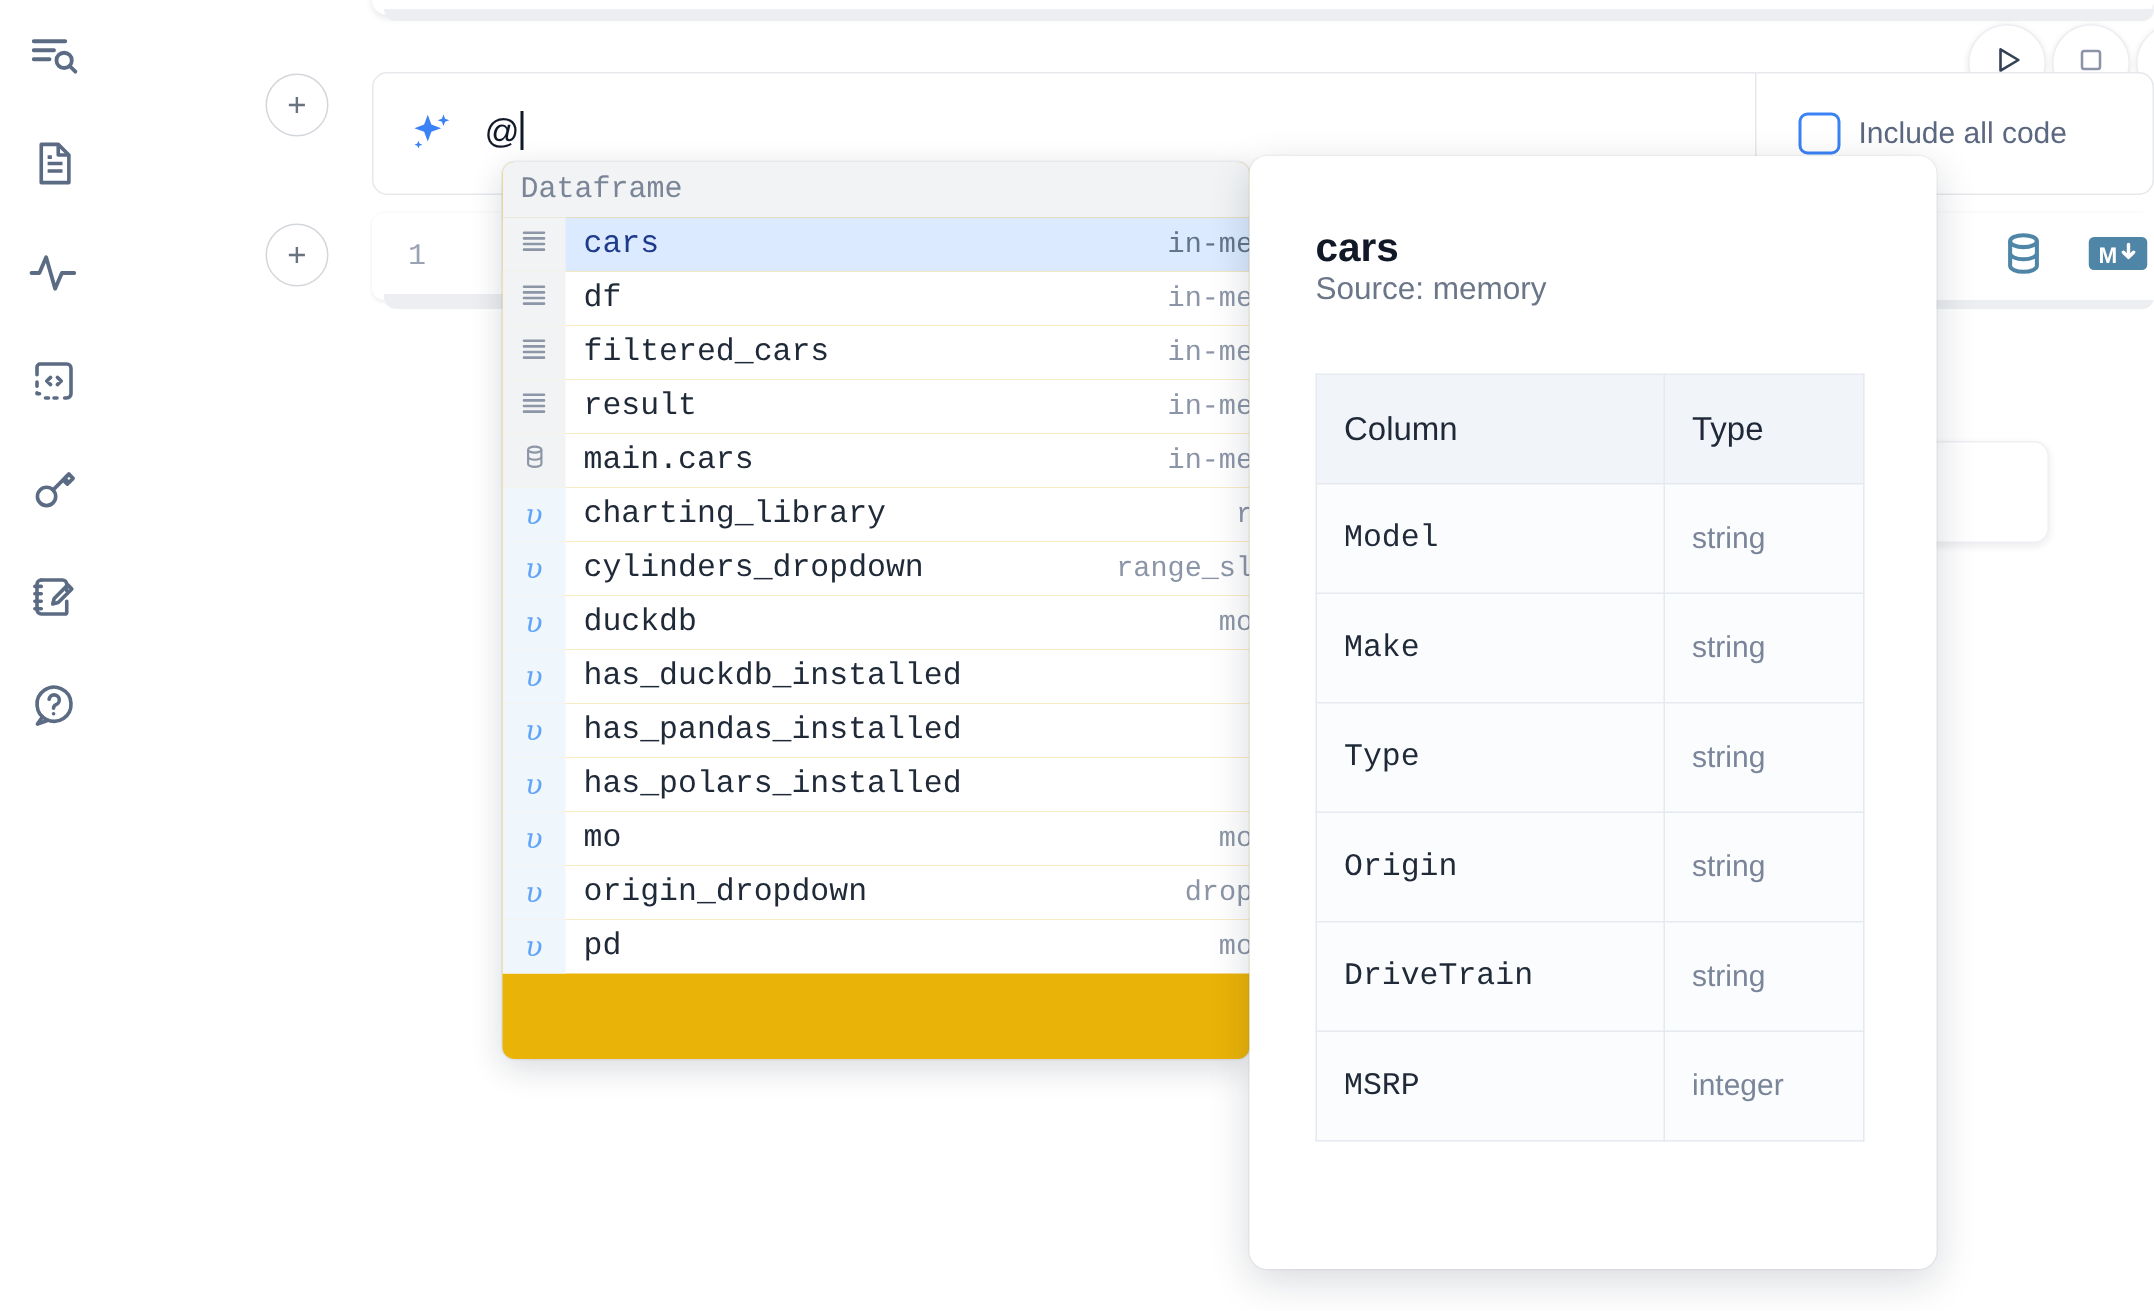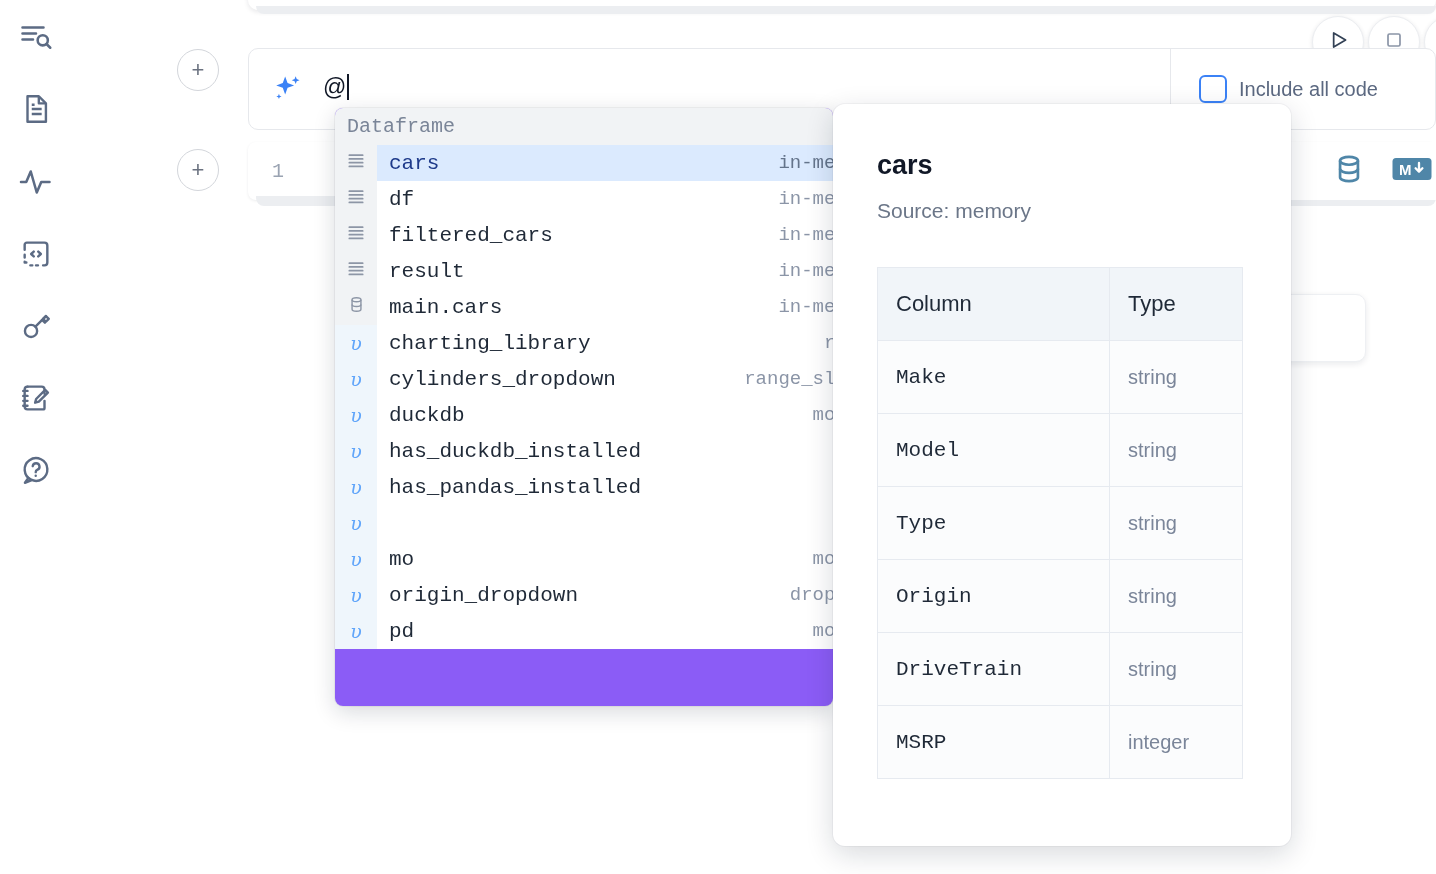--- a/index.html
+++ b/index.html
@@ -110,21 +110,21 @@
     background:#ffffff; border:1px solid #eef0f3; border-radius: 10px;
     box-shadow: 0 2px 6px rgba(15,23,42,.09);
     display:flex; align-items:center; justify-content:flex-end;
     padding-right: 74px;
     font-size: 21px; font-weight: 700; color:#374151; letter-spacing:.2px;
   }
 
   
   .ac {
     position:absolute; left: 335px; top: 108px; width: 498px; height: 598px;
-    background:#8b5cf6; border-radius: 8px; overflow: hidden;
+    background:#eab308; border-radius: 8px; overflow: hidden;
     box-shadow: 0 6px 22px rgba(15,23,42,.16), 0 0 0 1px rgba(15,23,42,.05);
     font-family: "Liberation Mono", monospace;
   }
   .ac-inner { width: 560px; }
   .ac-head {
     height: 37px; background:#f1f3f5; color:#7a8598;
     font-size: 20px; display:flex; align-items:center; padding-left: 12px;
   }
   .ac-row {
     height: 36px; display:flex; align-items:center; background:#ffffff;
@@ -148,21 +148,21 @@
   .ac-row.sel .ty { color:#64748b; }
 
   
   .detail {
     position:absolute; left: 833px; top: 104px; width: 458px; height: 742px;
     background:#ffffff; border-radius: 12px; overflow:hidden;
     box-shadow: 0 8px 28px rgba(15,23,42,.16), 0 0 0 1px rgba(15,23,42,.04);
   }
   .detail-pad { padding: 46px 44px 0 44px; }
   .d-title { font-size: 27px; font-weight: 700; color:#111827; }
-  .d-source { font-size: 21px; color:#6b7688; margin-top: 18px; }
+  .d-source { font-size: 21px; color:#6b7688; }
   .d-badge {
     margin-top: 26px; background:#f1f5f9; border-radius: 8px;
     height: 48px; display:flex; align-items:center; padding-left: 18px;
     font-size: 21px; color:#1f2937;
   }
   .d-table { margin-top: 44px; width: 366px; border-collapse: collapse; }
   .d-table th, .d-table td {
     border: 1px solid #e6eaf0; text-align:left; height: 73px; padding: 16px 18px;
     vertical-align: middle;
   }
@@ -388,20 +388,21 @@
         <div class="ac-row var ">
           <span class="gut">
             <span>υ</span>
           </span>
           <span class="nm">has_pandas_installed</span>
         </div>
         <div class="ac-row var ">
           <span class="gut">
             <span>υ</span>
           </span>
+          <span class="nm">has_polars_installed</span>
         </div>
         <div class="ac-row var ">
           <span class="gut">
             <span>υ</span>
           </span>
           <span class="nm">mo</span>
           <span class="ty">module</span>
         </div>
         <div class="ac-row var ">
           <span class="gut">
@@ -426,28 +427,28 @@
       <div class="d-source">Source: memory</div>
       <table class="d-table">
         <thead>
           <tr>
             <th>Column</th>
             <th>Type</th>
           </tr>
         </thead>
         <tbody id="detail-body">
             <tr>
+              <td class="col">Model</td>
+              <td class="typ">string</td>
+            </tr>
+            <tr>
               <td class="col">Make</td>
               <td class="typ">string</td>
             </tr>
             <tr>
-              <td class="col">Model</td>
-              <td class="typ">string</td>
-            </tr>
-            <tr>
               <td class="col">Type</td>
               <td class="typ">string</td>
             </tr>
             <tr>
               <td class="col">Origin</td>
               <td class="typ">string</td>
             </tr>
             <tr>
               <td class="col">DriveTrain</td>
               <td class="typ">string</td>

